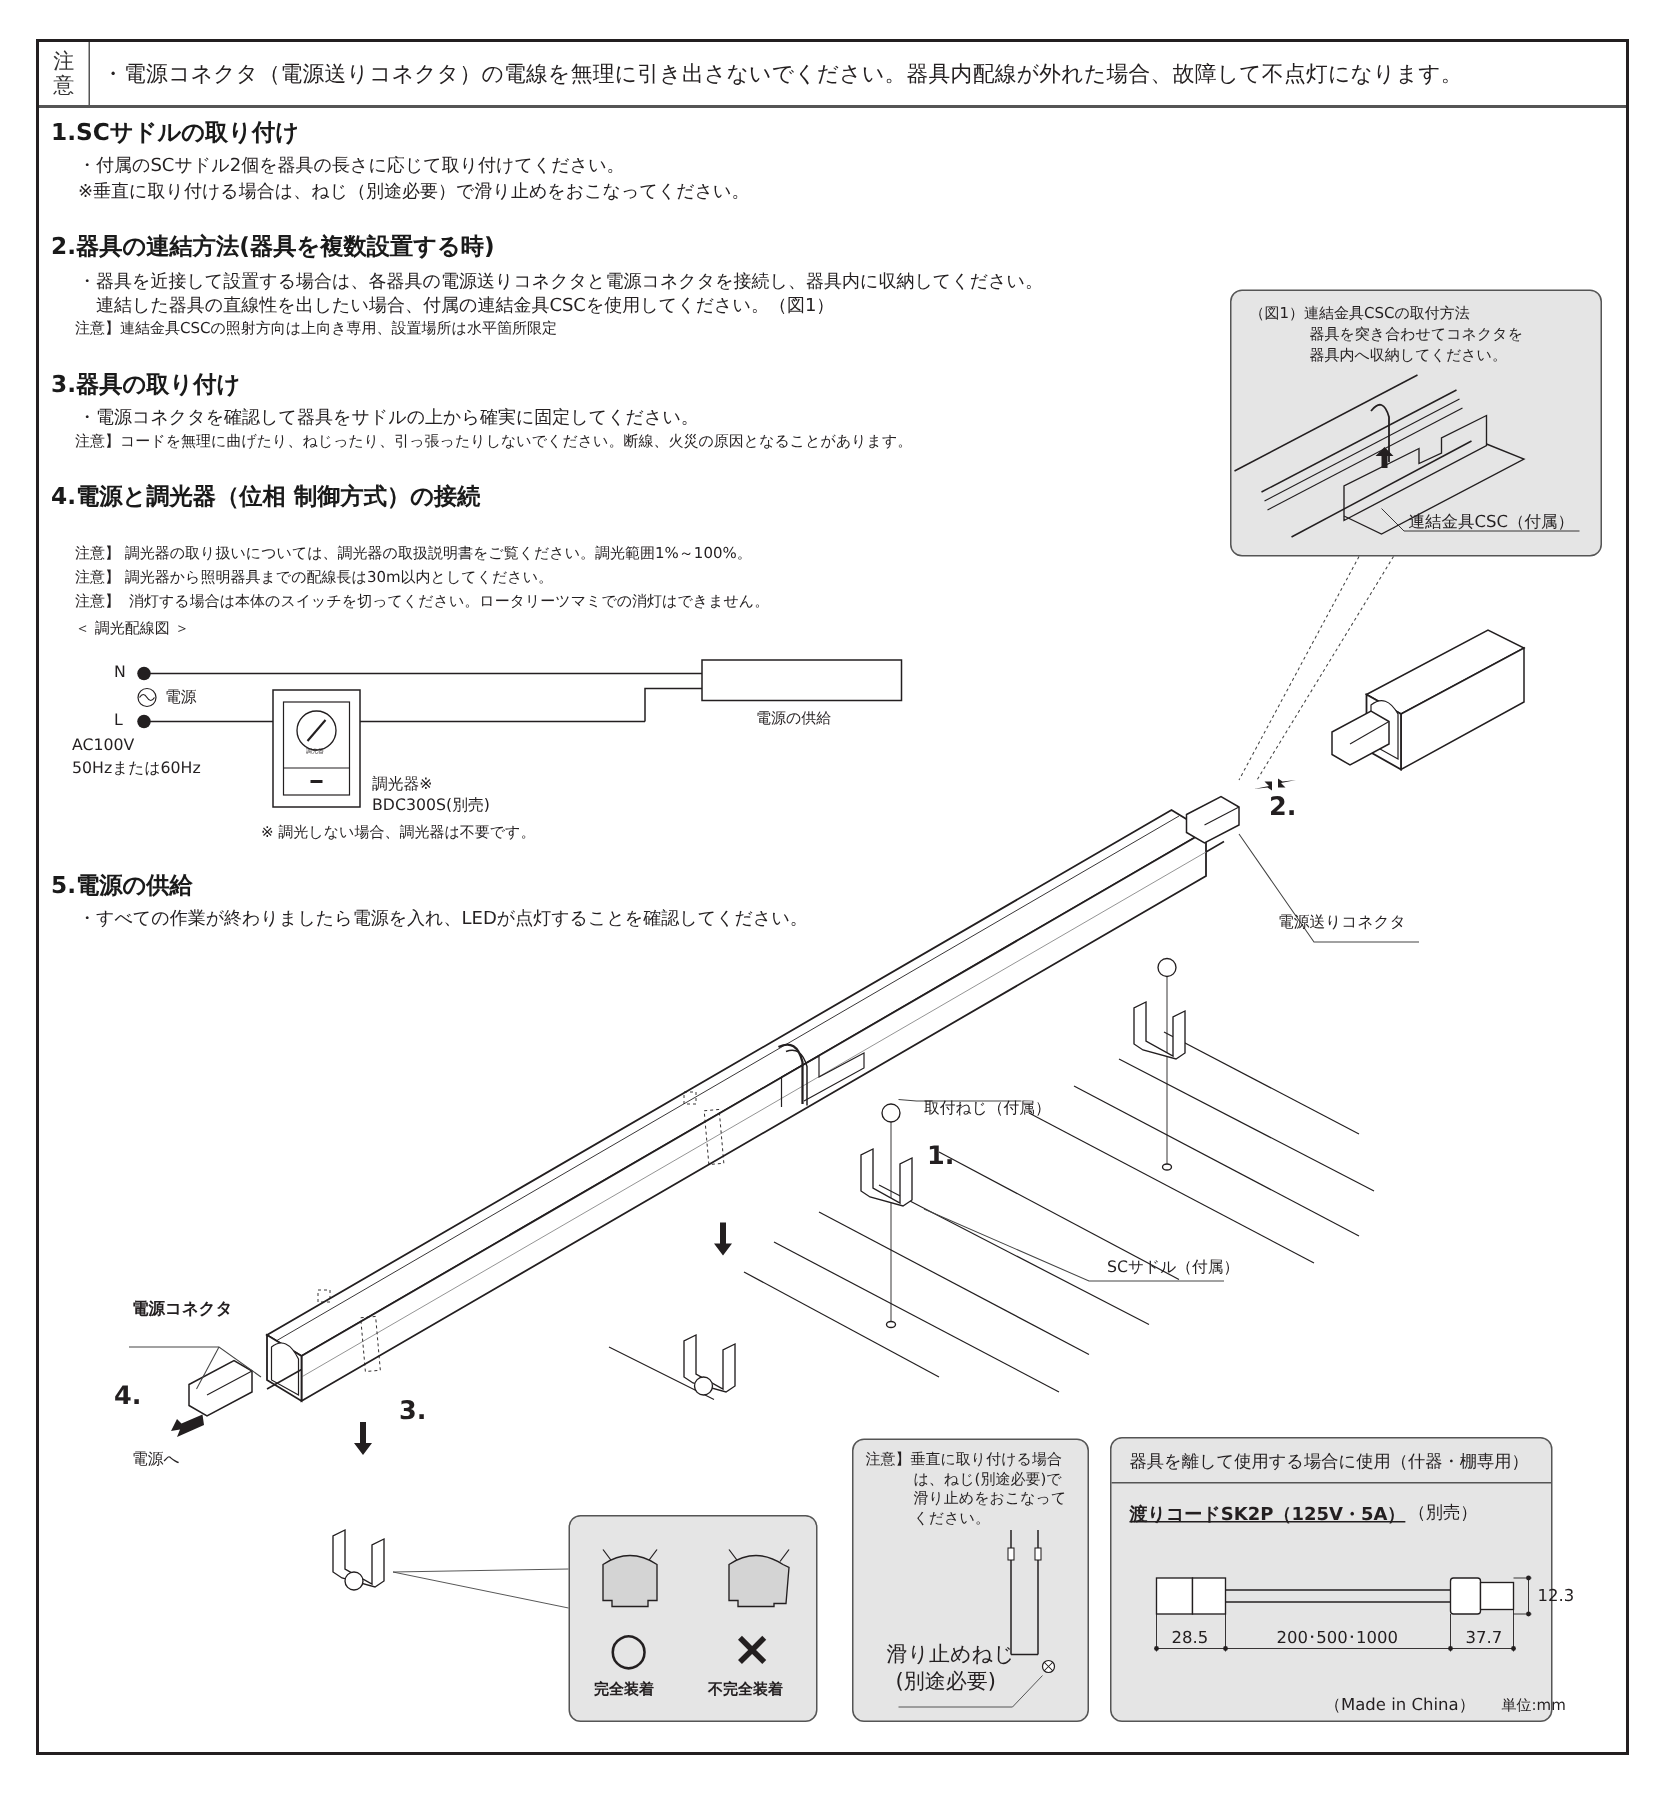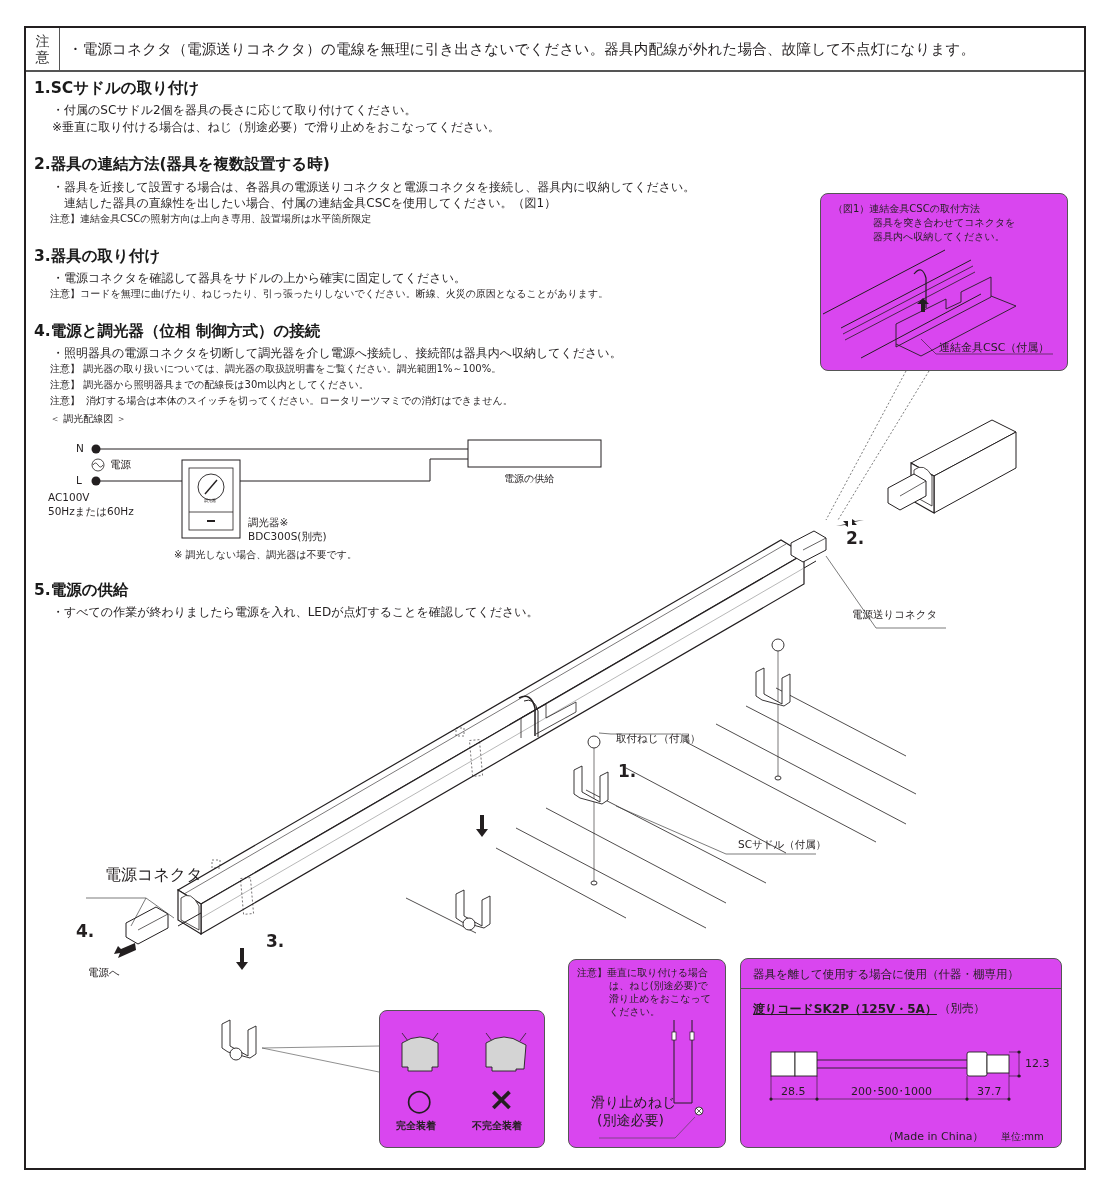--- a/index.html
+++ b/index.html
@@ -12,21 +12,21 @@
   .notice-label { width:34px; border-right:1.5px solid #555; box-sizing:border-box;
                   display:flex; flex-direction:column; align-items:center; justify-content:center;
                   font-size:14px; line-height:16px; color:#333; }
   .notice-text { padding-left:8px; display:flex; align-items:center; font-size:14.5px; color:#231f20; letter-spacing:0.2px; }
   .abs { position:absolute; white-space:nowrap; }
   .h { font-weight:bold; font-size:15.5px; color:#1a1a1a; }
   .b { font-size:12px; color:#231f20; }
   .n { font-size:10px; color:#231f20; }
   .lbl { font-size:10.5px; color:#231f20; }
   .step { font-weight:bold; font-size:17px; color:#231f20; }
-  .box { position:absolute; border:1.5px solid #555; border-radius:8px; box-sizing:border-box; background:#d946ef; }
+  .box { position:absolute; border:1.5px solid #555; border-radius:8px; box-sizing:border-box; background:#e5e5e5; }
   svg { position:absolute; overflow:visible; }
   .stroke { stroke:#231f20; fill:none; }
 </style>
 </head>
 <body>
 
 <div class="frame">
 
   <div class="notice">
     <div class="notice-label">
@@ -43,21 +43,20 @@
   <div class="abs h" style="left:8px;top:126px;">2.器具の連結方法(器具を複数設置する時)</div>
   <div class="abs b" style="left:26px;top:151px;">・器具を近接して設置する場合は、各器具の電源送りコネクタと電源コネクタを接続し、器具内に収納してください。</div>
   <div class="abs b" style="left:38px;top:167px;">連結した器具の直線性を出したい場合、付属の連結金具CSCを使用してください。（図1）</div>
   <div class="abs n" style="left:24px;top:184px;">注意】連結金具CSCの照射方向は上向き専用、設置場所は水平箇所限定</div>
 
   <div class="abs h" style="left:8px;top:218px;">3.器具の取り付け</div>
   <div class="abs b" style="left:26px;top:242px;">・電源コネクタを確認して器具をサドルの上から確実に固定してください。</div>
   <div class="abs n" style="left:24px;top:259px;">注意】コードを無理に曲げたり、ねじったり、引っ張ったりしないでください。断線、火災の原因となることがあります。</div>
 
   <div class="abs h" style="left:8px;top:293px;">4.電源と調光器（位相 制御方式）の接続</div>
-  <div class="abs b" style="left:26px;top:317px;">・照明器具の電源コネクタを切断して調光器を介し電源へ接続し、接続部は器具内へ収納してください。</div>
   <div class="abs n" style="left:24px;top:334px;">注意】 調光器の取り扱いについては、調光器の取扱説明書をご覧ください。調光範囲1%～100%。</div>
   <div class="abs n" style="left:24px;top:350px;">注意】 調光器から照明器具までの配線長は30m以内としてください。</div>
   <div class="abs n" style="left:24px;top:366px;font-family:Liberation Mono, monospace;">注意】 消灯する場合は本体のスイッチを切ってください。ロータリーツマミでの消灯はできません。</div>
   <div class="abs n" style="left:24px;top:384px;">＜ 調光配線図 ＞</div>
 
   <svg style="left:0;top:0;" width="1060" height="1140">
     <circle cx="70" cy="421" r="4.5" fill="#231f20"></circle>
     <circle cx="70" cy="453" r="4.5" fill="#231f20"></circle>
     <line x1="70" y1="421" x2="442" y2="421" class="stroke" stroke-width="1"></line>
     <line x1="70" y1="453" x2="156" y2="453" class="stroke" stroke-width="1"></line>
@@ -205,21 +204,21 @@
     </g>
     <line x1="236" y1="1020" x2="353" y2="1018" stroke="#444" stroke-width="0.6"></line>
     <line x1="236" y1="1020" x2="353" y2="1044" stroke="#444" stroke-width="0.6"></line>
   </svg>
 
   <div class="abs step" style="left:820px;top:500px;">2.</div>
   <div class="abs n" style="left:826px;top:580px;font-size:10.5px;">電源送りコネクタ</div>
   <div class="abs n" style="left:590px;top:692px;font-size:10.5px;margin-top:12px;">取付ねじ（付属）</div>
   <div class="abs step" style="left:592px;top:733px;">1.</div>
   <div class="abs n" style="left:712px;top:810px;font-size:10.5px;">SCサドル（付属）</div>
-  <div class="abs n" style="left:79px;top:837px;font-size:16px;">電源コネクタ</div>
+  <div class="abs n" style="left:62px;top:837px;font-size:11px;font-weight:bold;">電源コネクタ</div>
   <div class="abs step" style="left:50px;top:893px;">4.</div>
   <div class="abs step" style="left:240px;top:903px;">3.</div>
   <div class="abs n" style="left:62px;top:938px;font-size:10.5px;">電源へ</div>
 
   <div class="box" style="left:353px;top:982px;width:166px;height:138px;">
     <svg width="166" height="138" style="left:0;top:0;">
       <g>
         <line x1="22" y1="22" x2="28" y2="30" stroke="#231f20" stroke-width="0.8"></line>
         <line x1="58" y1="22" x2="52" y2="30" stroke="#231f20" stroke-width="0.8"></line>
         <path d="M22 32 q18 -12 36 0 l0 24 l-6 0 l0 4 l-24 0 l0 -4 l-6 0 z" fill="#d4d4d4" stroke="#231f20" stroke-width="0.9"></path>
@@ -248,21 +247,21 @@
       <rect x="103" y="72" width="4" height="8" fill="#fff" stroke="#231f20" stroke-width="0.7"></rect>
       <rect x="121" y="72" width="4" height="8" fill="#fff" stroke="#231f20" stroke-width="0.7"></rect>
       <circle cx="130" cy="151" r="4" fill="#fff" stroke="#231f20" stroke-width="0.8"></circle>
       <path d="M127 148 l6 6 M133 148 l-6 6" stroke="#231f20" stroke-width="0.7"></path>
       <polyline points="126,157 106,178 30,178" fill="none" stroke="#444" stroke-width="0.6"></polyline>
     </svg>
     <div class="abs" style="left:22px;top:134px;font-size:14px;">滑り止めねじ</div>
     <div class="abs" style="left:28px;top:152px;font-size:14px;">(別途必要)</div>
   </div>
 
-  <div class="box" style="left:714px;top:930px;width:322px;height:190px;">
+  <div class="box" style="left:714px;top:930px;width:295px;height:190px;">
     <div class="abs" style="left:0;top:0;width:100%;height:30px;border-bottom:1.5px solid #555;box-sizing:border-box;">
       <div class="abs" style="left:12px;top:8px;font-size:11.5px;">器具を離して使用する場合に使用（什器・棚専用）</div>
     </div>
     <div class="abs" style="left:12px;top:42px;font-size:12px;font-weight:bold;text-decoration:underline;">渡りコードSK2P（125V・5A）</div>
     <div class="abs" style="left:198px;top:42px;font-size:11.5px;">（別売）</div>
     <svg width="322" height="190" style="left:0;top:0;">
       <rect x="30" y="93" width="24" height="24" fill="#fff" stroke="#231f20" stroke-width="0.9"></rect>
       <rect x="54" y="93" width="22" height="24" fill="#fff" stroke="#231f20" stroke-width="0.9"></rect>
       <line x1="76" y1="101" x2="226" y2="101" stroke="#231f20" stroke-width="0.9"></line>
       <line x1="76" y1="109" x2="226" y2="109" stroke="#231f20" stroke-width="0.9"></line>

